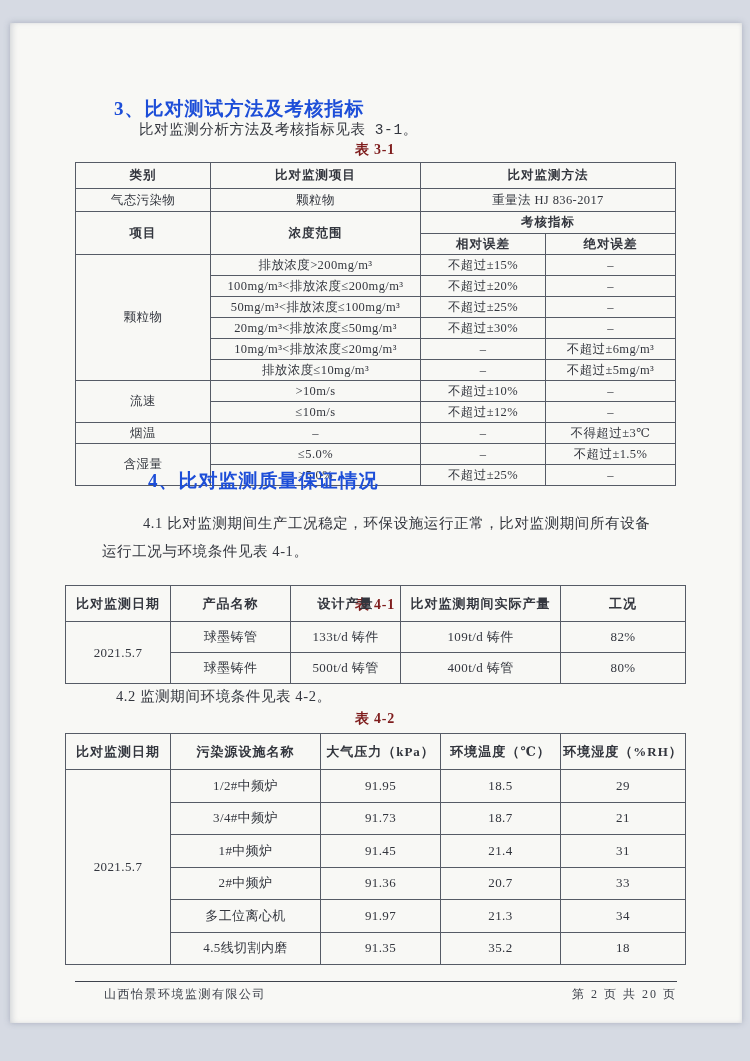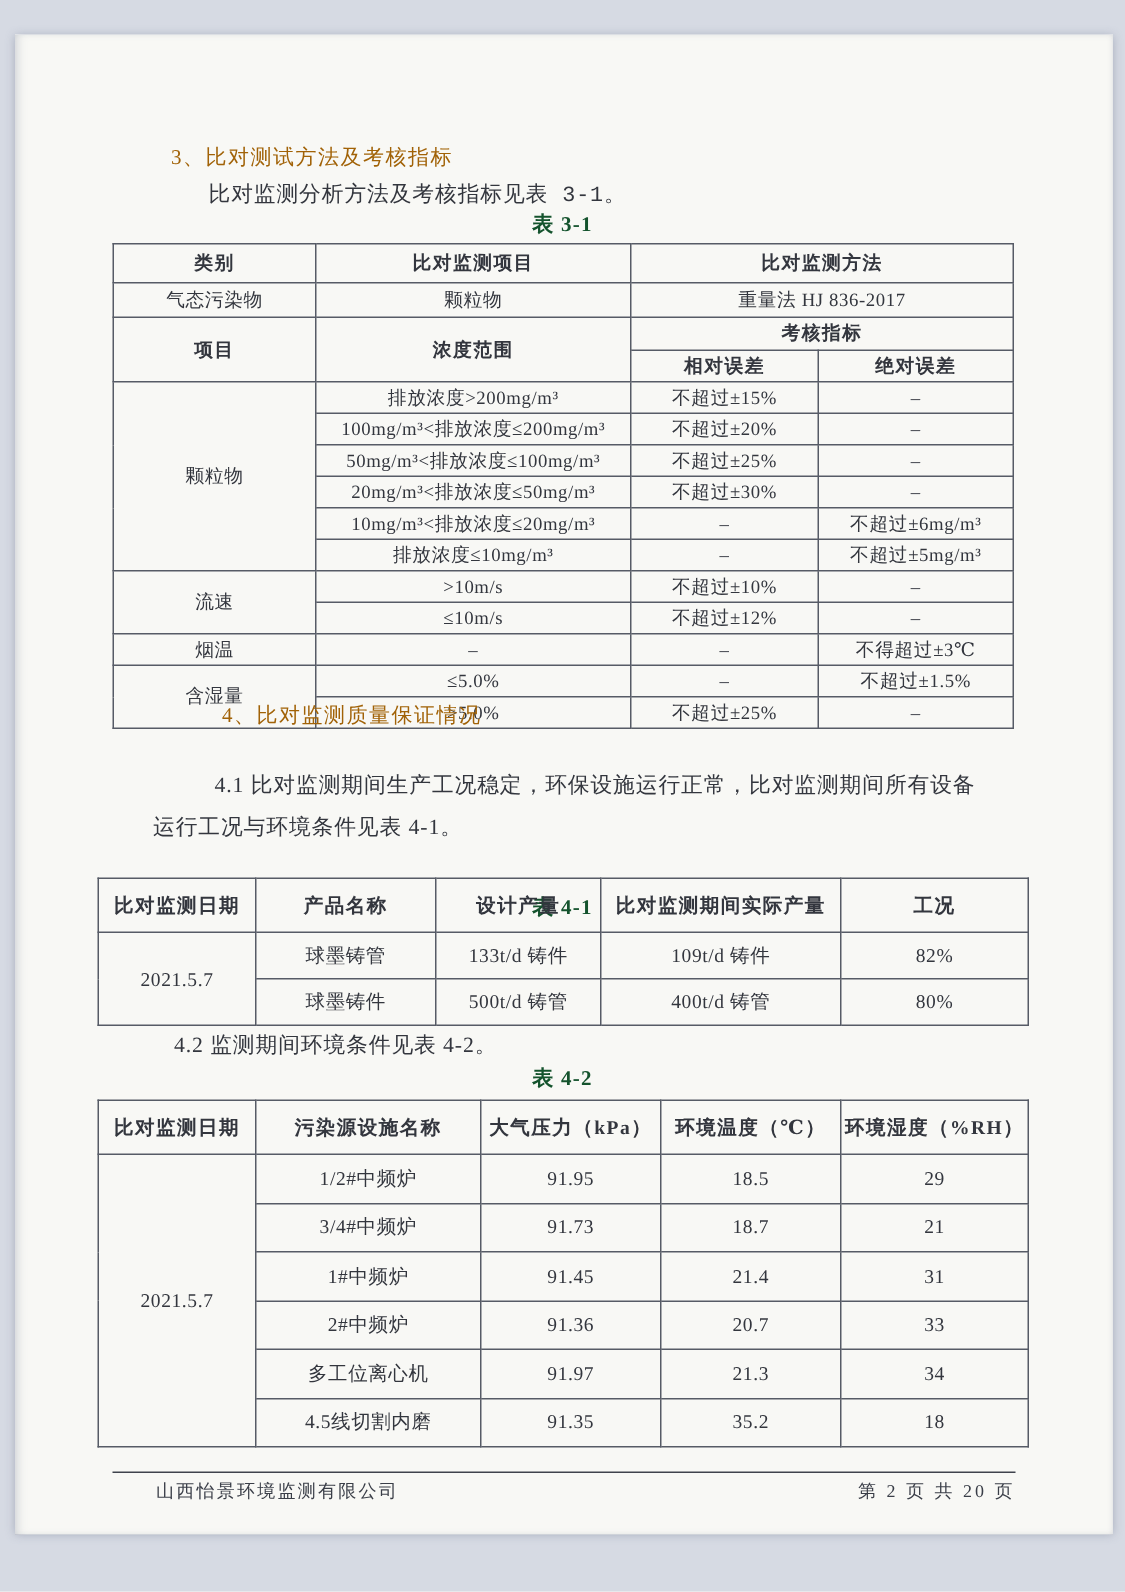--- a/index.html
+++ b/index.html
@@ -11,23 +11,23 @@
     color:#2e3138;
   }
   .page {
     position:absolute; left:10px; top:23px; width:732px; height:1000px;
     background:#f8f8f5;
     box-shadow: inset 4px 0 8px -4px rgba(100,110,135,.40),
                 inset -2px 0 5px -3px rgba(100,110,135,.30),
                 0 0 6px rgba(110,120,145,.45);
   }
   .abs { position:absolute; }
-  .heading { font-weight:normal; font-size:14px; letter-spacing:1px; color:#a16207; }
+  .heading { font-weight:bold; font-size:19px; letter-spacing:1px; color:#1d4ed8; }
   .para    { font-size:14.5px; letter-spacing:.6px; color:#33363e; }
-  .caption { font-weight:bold; font-size:14px; letter-spacing:.8px; color:#14532d;
+  .caption { font-weight:bold; font-size:14px; letter-spacing:.8px; color:#7f1d1d;
              display:flex; justify-content:center; gap:67px; }
   table { border-collapse:collapse; table-layout:fixed; position:absolute;
           background:transparent;border-radius:17px; }
   td {
     border:1px solid #565b66; text-align:center; vertical-align:middle;
     font-size:12.5px; padding:0 2px; color:#33363e; letter-spacing:.4px;
     overflow:hidden; white-space:nowrap;
   }
   .t { border:1.5px solid #4d525c; }
   td.hd { font-weight:bold; letter-spacing:1px; }

